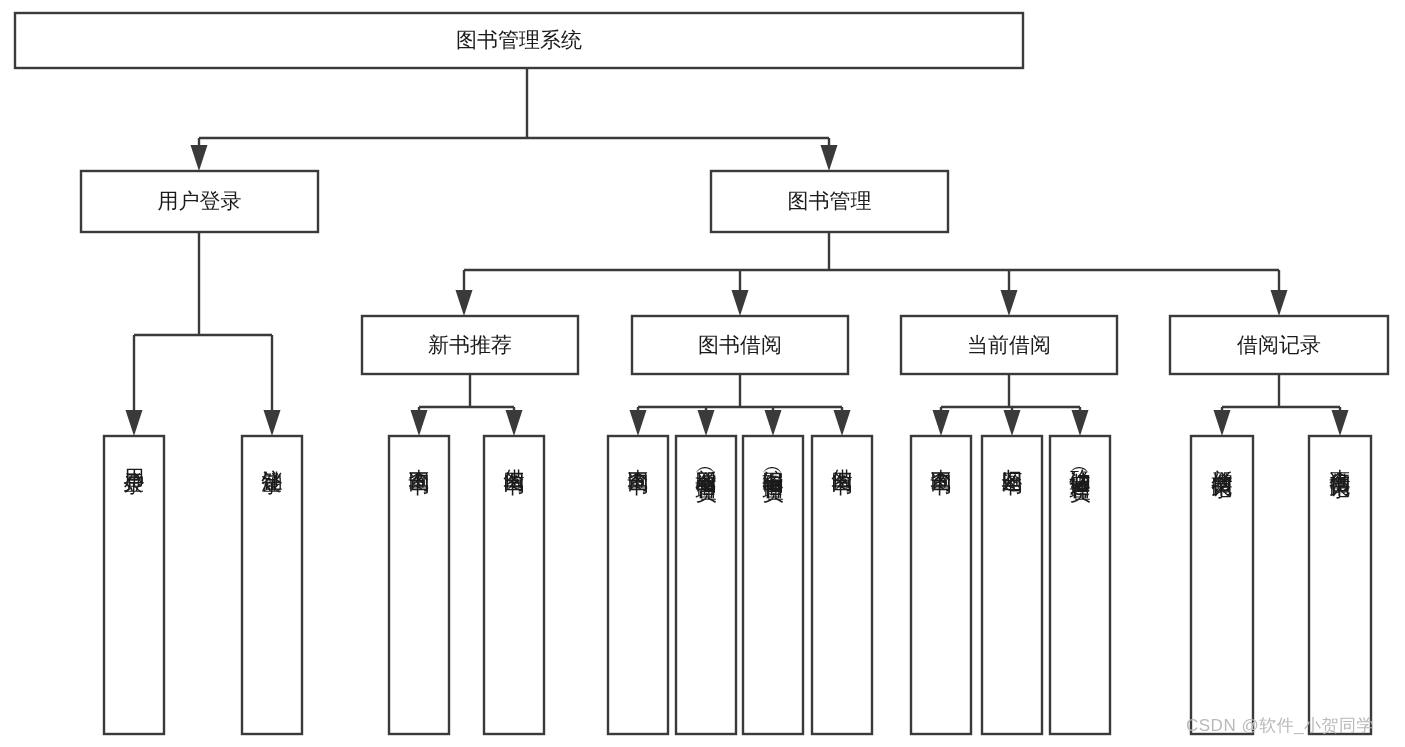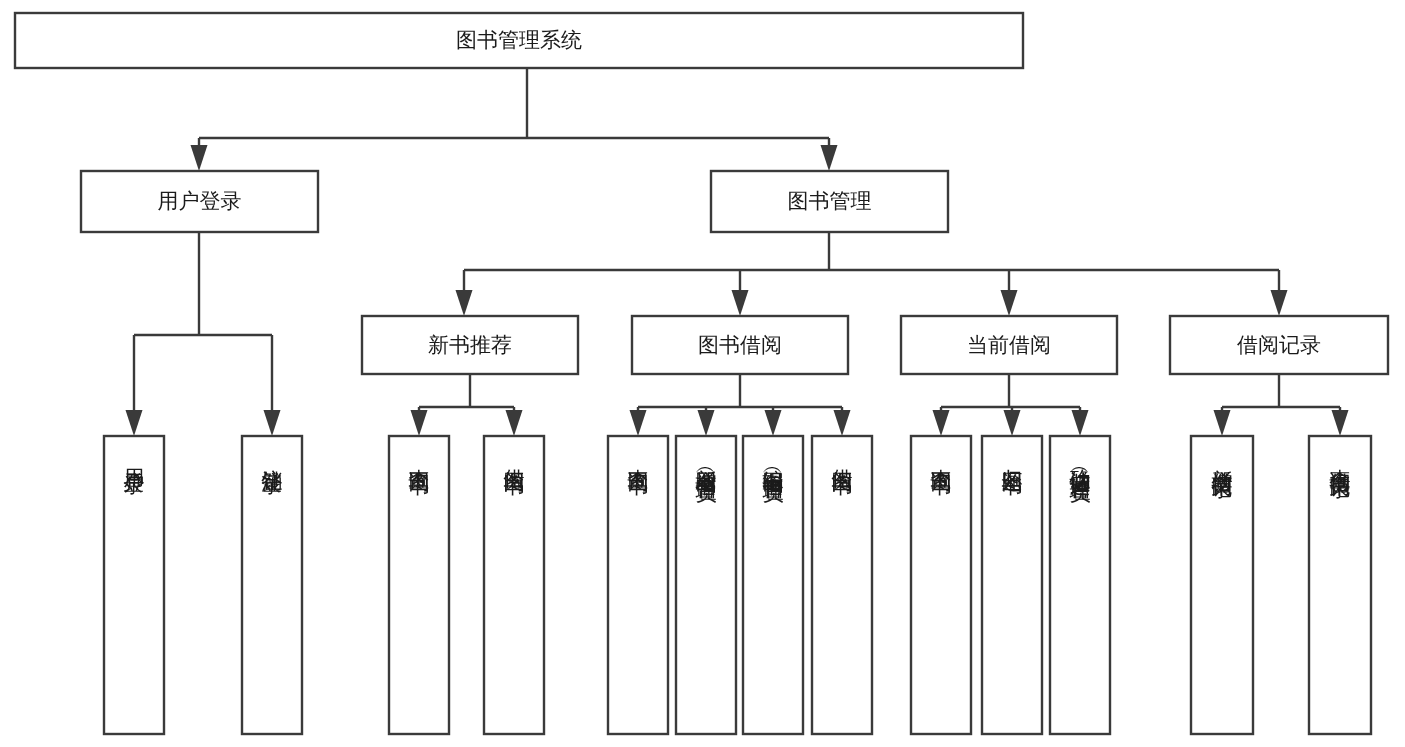--- a/index.html
+++ b/index.html
@@ -253,13 +253,14 @@
       <div class="vert-label-wrap" style="left: 1050px; top: 452px; width: 60px; height: 278px;">
         <span class="vert-label">确认归还（管理员）</span>
       </div>
       <div class="vert-label-wrap" style="left: 1191px; top: 452px; width: 62px; height: 278px;">
         <span class="vert-label">新增借阅记录</span>
       </div>
       <div class="vert-label-wrap" style="left: 1309px; top: 452px; width: 62px; height: 278px;">
         <span class="vert-label">查询借阅记录</span>
       </div>
     </div>
+  <div class="watermark">CSDN @软件_小贺同学</div>
 </div>
 
 </body></html>

